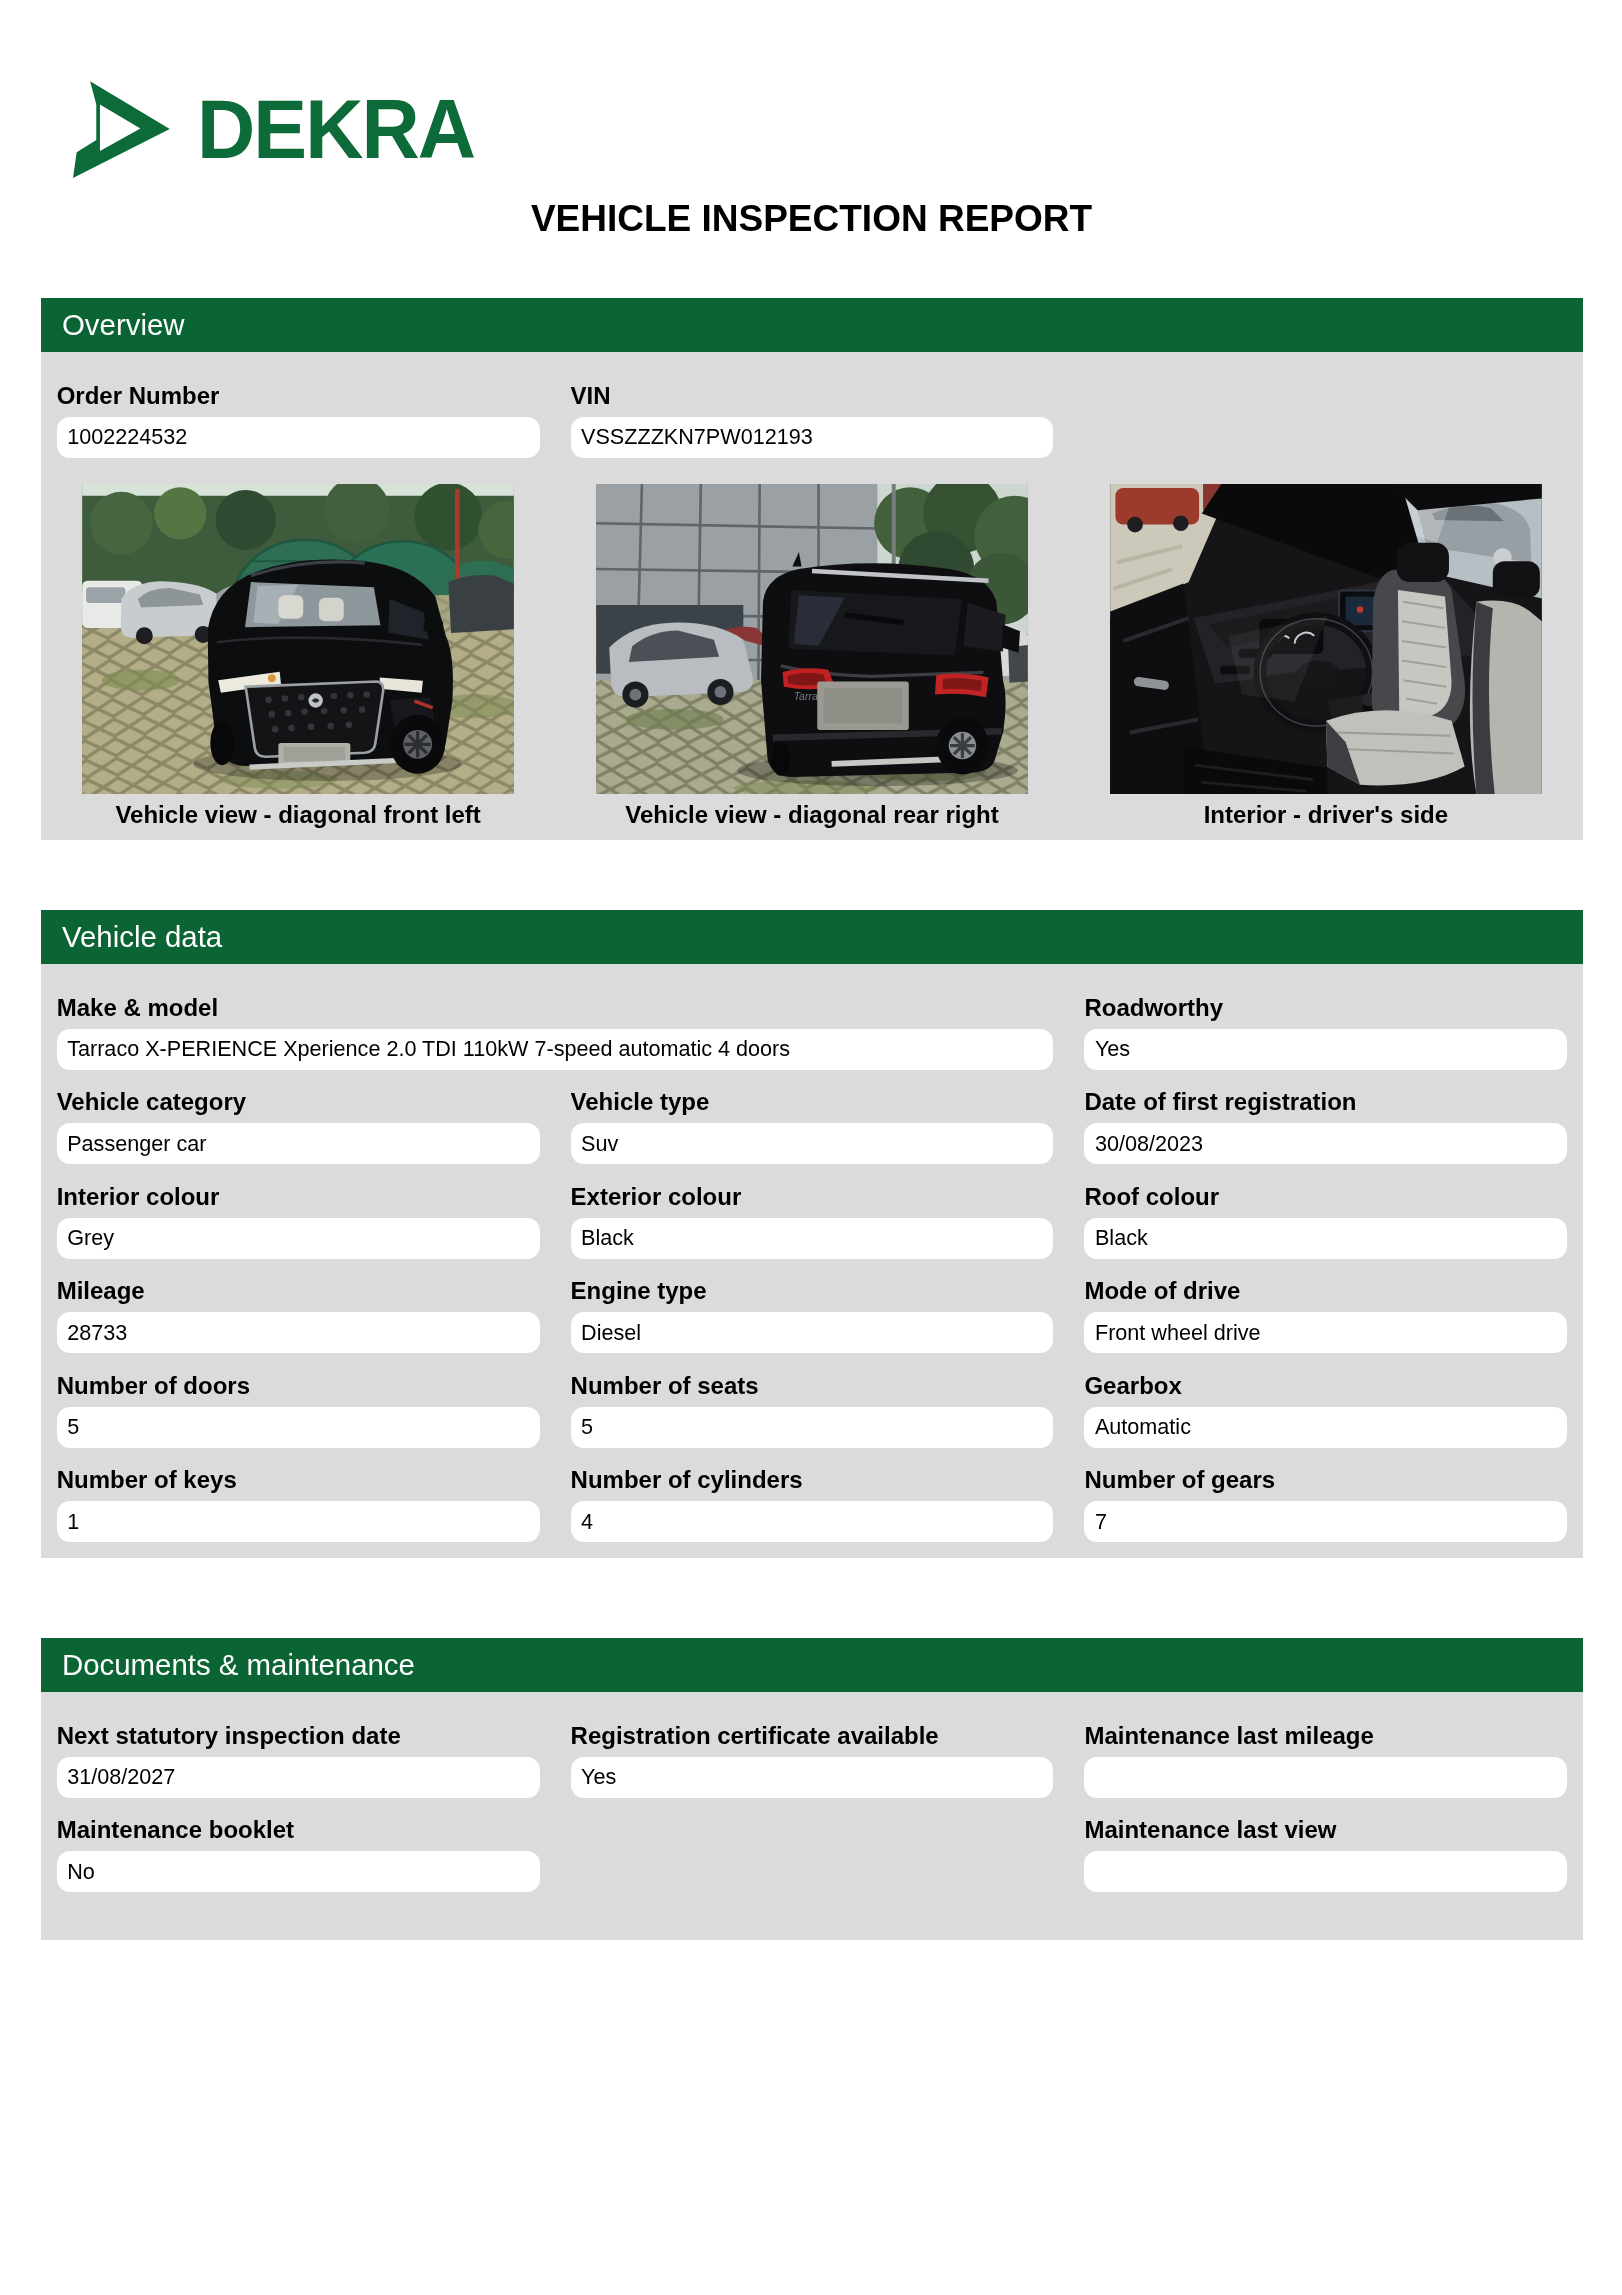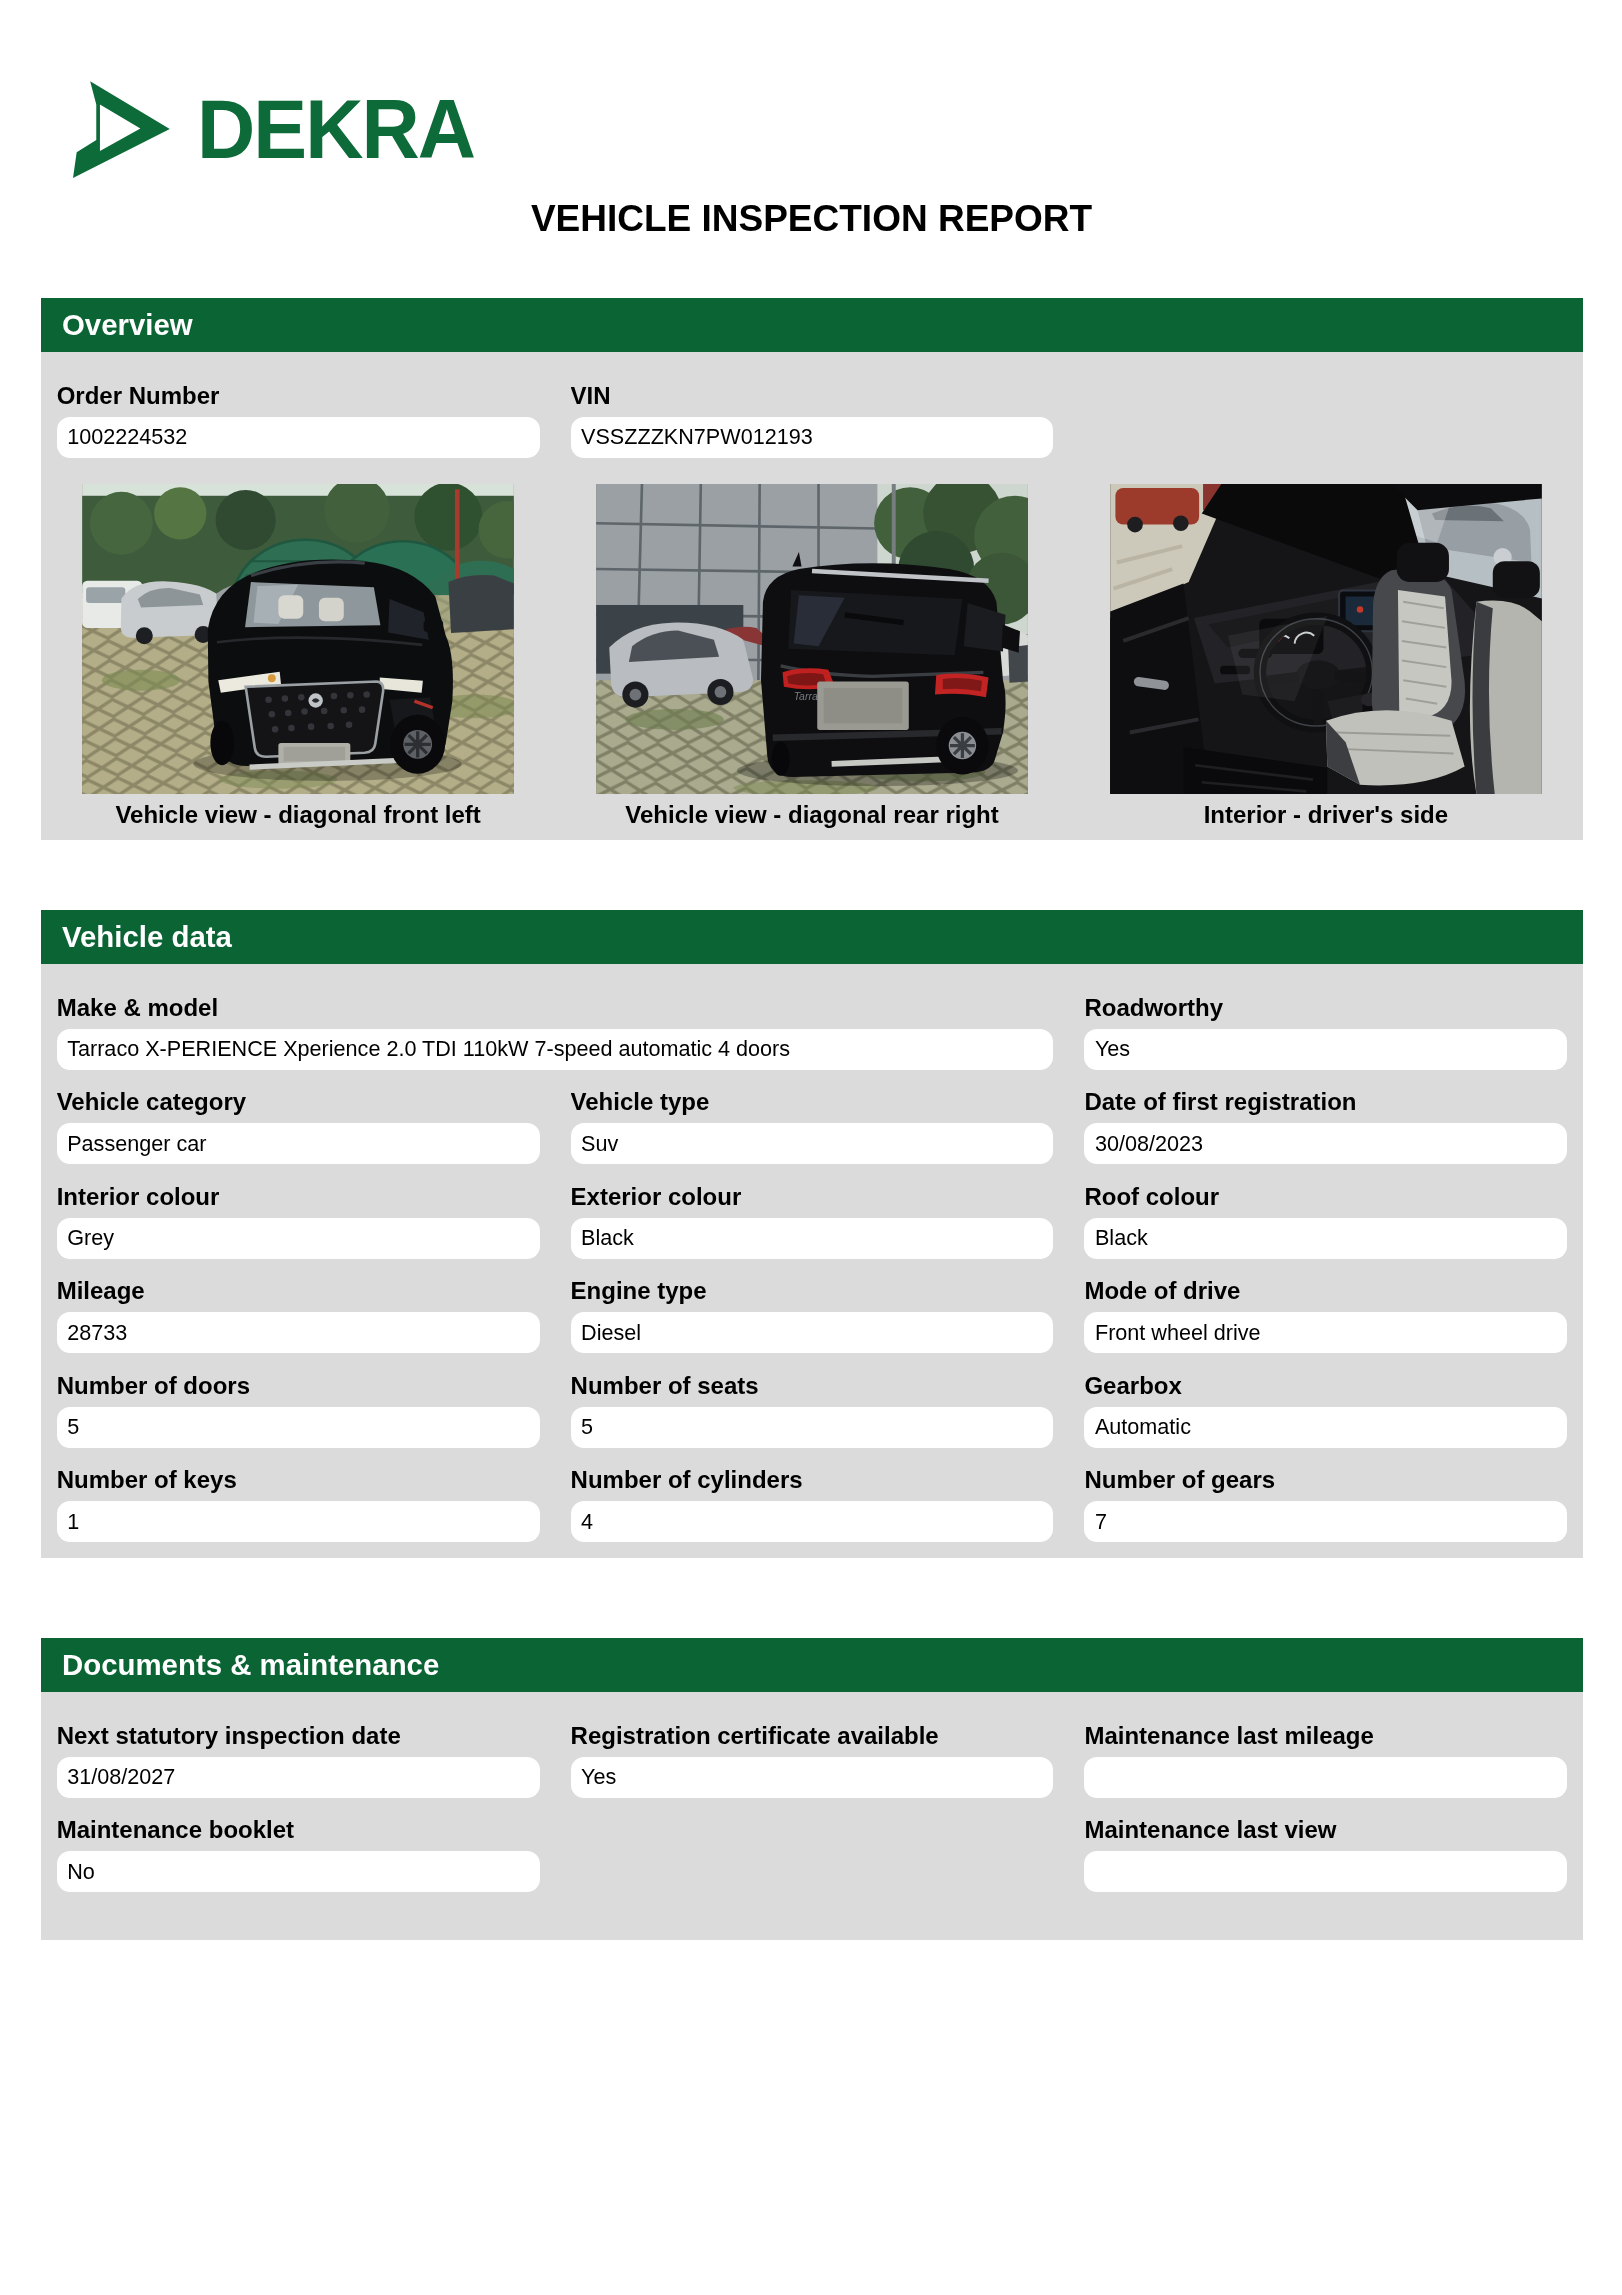--- a/index.html
+++ b/index.html
@@ -20,21 +20,21 @@
   }
   .report-title{
     position:absolute;top:198px;left:0;width:1623px;
     text-align:center;font-size:37px;font-weight:bold;letter-spacing:0px;
   }
   
   .section{position:absolute;left:41px;width:1542px;}
   .sec-bar{
     height:54px;background:#0b6434;color:#ffffff;
     display:flex;align-items:center;padding-left:21px;box-sizing:border-box;
-    font-size:29.4px;font-weight:bold;
+    font-size:29.4px;font-weight:normal;
   }
   .sec-body{background:#dbdbdb;box-sizing:border-box;padding:31px 15.7px 15.7px 15.7px;}
   .fields-grid{
     display:grid;grid-template-columns:repeat(3,1fr);
     column-gap:31px;row-gap:19.6px;
   }
   .field{min-width:0;}
   .field .flabel{
     font-size:24px;font-weight:bold;line-height:26px;height:26px;
     margin-bottom:7.9px;white-space:nowrap;overflow:hidden;

